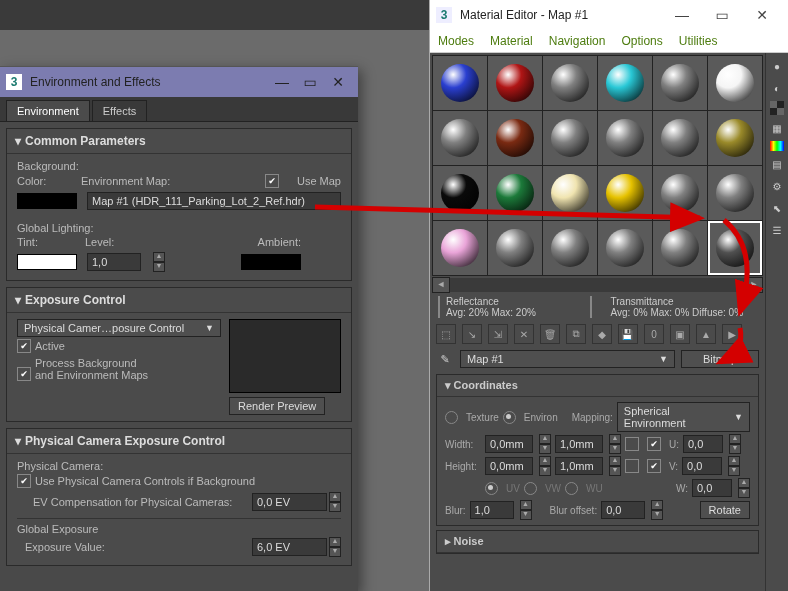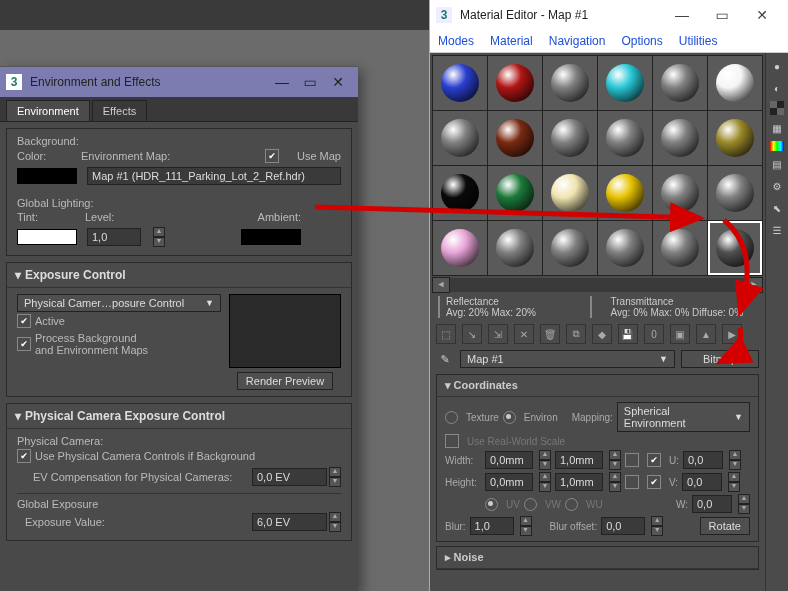--- a/index.html
+++ b/index.html
@@ -70,21 +70,21 @@
     left:429px; top:0;
     width:358px; height:591px;
     background:#fff;
     border-left:1px solid #aaa;
     display:flex; flex-direction:column;
   }
   .mat-title{height:30px;background:#fff;display:flex;align-items:center;padding:0 6px;color:#222;font-size:12px;}
   .mat-title .app-icon{width:16px;height:16px;background:#eef;color:#1a7a6f;font-weight:bold;display:inline-flex;align-items:center;justify-content:center;margin-right:8px;}
   .mat-title .spacer{flex:1;}
   .mat-title .win-btn{width:40px;text-align:center;color:#444;font-size:14px;}
-  .mat-menu{height:22px;background:#fff;display:flex;align-items:center;padding:0 8px;gap:16px;color:#1d4ed8;font-size:12px;border-bottom:1px solid #ccc;}
+  .mat-menu{height:22px;background:#fff;display:flex;align-items:center;padding:0 8px;gap:16px;color:#4d7c0f;font-size:12px;border-bottom:1px solid #ccc;}
   .mat-body{flex:1;background:#4b4b4b;display:flex;}
   .mat-main{flex:1;display:flex;flex-direction:column;}
   .sphere-grid{display:grid;grid-template-columns:repeat(6,1fr);gap:1px;background:#222;padding:1px;margin:2px;}
   .sphere-cell{aspect-ratio:1;background:#5a5a5a;position:relative;overflow:hidden;}
   .sphere-cell .ball{position:absolute;left:14%;top:14%;width:72%;height:72%;border-radius:50%;}
   .sphere-cell.selected{outline:2px solid #fff;outline-offset:-2px;}
   .scrollrow{display:flex;align-items:center;background:#3a3a3a;height:14px;margin:0 2px;}
   .scrollrow .sbtn{width:16px;height:14px;background:#555;border:1px solid #222;text-align:center;font-size:9px;line-height:12px;color:#aaa;}
   .scrollrow .track{flex:1;background:#3a3a3a;}
   .info-row{display:flex;padding:4px 8px;color:#ccc;font-size:10px;}
@@ -116,20 +116,21 @@
     <span class="tb-btn">—</span>
     <span class="tb-btn">▭</span>
     <span class="tb-btn">✕</span>
   </div>
   <div class="tabs">
     <div class="tab active">Environment</div>
     <div class="tab">Effects</div>
   </div>
 
   <div class="panel">
+    <div class="panel-header"><span class="collapser">▾</span><span>Common Parameters</span></div>
     <div class="panel-body">
       <div class="lbl">Background:</div>
       <div class="row" style="gap:14px;">
         <span class="lbl" style="width:50px">Color:</span>
         <span class="lbl" style="width:130px">Environment Map:</span>
         <span style="flex:1"></span>
         <span class="chk on"></span>
         <span class="lbl">Use Map</span>
       </div>
       <div class="row" style="gap:10px;text-align:right;">
@@ -164,26 +165,26 @@
     <div class="panel-body" style="display:flex;gap:8px;">
       <div style="flex:1">
         <div class="select" style="width:190px">
           <span>Physical Camer…posure Control</span>
             <span class="arrow">▼</span>
         </div>
         <div class="row">
             <span class="chk on"></span>
             <span class="lbl">Active</span>
           </div>
-        <div class="row" style="align-items:center;">
+        <div class="row" style="align-items:flex-end;">
           <span class="chk on"></span>
           <span class="lbl"><span>Process Background</span><br><span>and Environment Maps</span></span>
         </div>
       </div>
-      <div style="display:flex;flex-direction:column;align-items:center;border-radius:25px;">
+      <div style="display:flex;flex-direction:column;align-items:flex-start;border-radius:25px;">
         <div class="preview-box"></div>
         <div style="height:4px"></div>
         <div class="btnlike">Render Preview</div>
       </div>
     </div>
   </div>
 
   <div class="panel">
     <div class="panel-header"><span class="collapser">▾</span><span>Physical Camera Exposure Control</span></div>
     <div class="panel-body">
@@ -353,24 +354,20 @@
             <span class="radio on"></span>
               <span class="lbl2">Environ</span>
             <span style="width:6px"></span>
             <span class="lbl2">Mapping:</span>
             <span class="select" style="flex:1">
                 <span>Spherical Environment</span>
                 <span class="arrow">▼</span>
               </span>
           </div>
           <div class="mini-row">
-            <span class="chk disabled"></span>
-              <span class="lbl2 disabled">Use Real-World Scale</span>
-          </div>
-          <div class="mini-row">
             <span class="lbl2" style="width:36px">Width:</span>
             <span class="field" style="width:38px">0,0mm</span>
               <span class="spinner">
                 <span>▲</span>
                 <span>▼</span>
               </span>
             <span class="field" style="width:38px">1,0mm</span>
               <span class="spinner">
                 <span>▲</span>
                 <span>▼</span>

